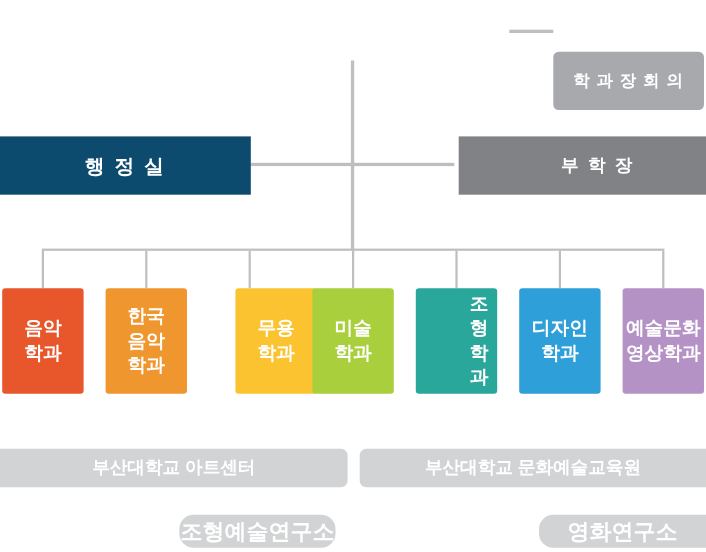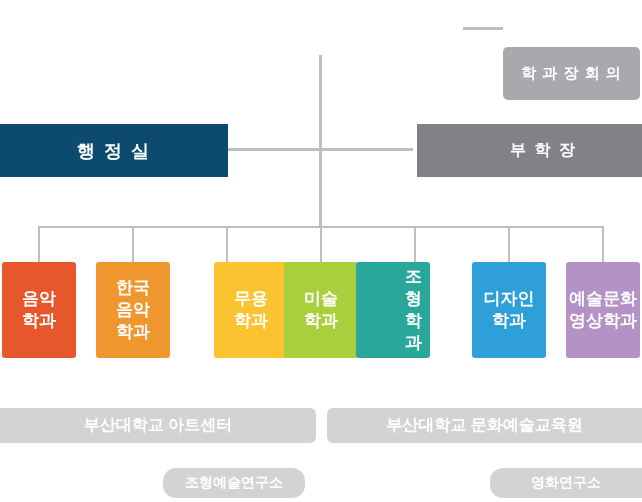--- a/index.html
+++ b/index.html
@@ -26,26 +26,26 @@
   .drop.c1 { left:38px; }  .drop.c2 { left:132px; } .drop.c3 { left:226px; }
   .drop.c4 { left:320px; } .drop.c5 { left:414px; } .drop.c6 { left:508px; }
   .drop.c7 { left:602px; }
 
   
   .dept {
     top:262px; width:74px; height:96px; border-radius:3px;
     font-size:17px; line-height:1.3; white-space:pre-line;
   }
   .dept.p1 { left:2px; }   .dept.p2 { left:96px; }  .dept.p3 { left:190px;margin-left:24px; }
-  .dept.p4 { left:284px; } .dept.p5 { left:356px;padding-left:41px; } .dept.p6 { left:472px; }
+  .dept.p4 { left:284px; } .dept.p5 { left:378px;padding-left:41px; } .dept.p6 { left:472px; }
   .dept.p7 { left:566px; }
 
   
   .bar { border-radius:6px; font-size:16px;text-align:right; }
-  .bar.small { font-size:14px;border-radius:13px; }
+  .bar.small { font-size:20px;border-radius:13px; }
   .bar.b1 { left:0;    top:408px; width:316px; height:35px; border-top-left-radius:0; border-bottom-left-radius:0; }
   .bar.b2 { left:327px; top:408px; width:315px; height:35px; border-top-right-radius:0; border-bottom-right-radius:0; }
   .bar.b3 { left:163px; top:468px; width:142px; height:30px; }
   .bar.b4 { left:490px; top:468px; width:152px; height:30px; border-top-right-radius:0; border-bottom-right-radius:0; }
 </style>
 </head>
 <body>
 
 <div class="canvas">
 

